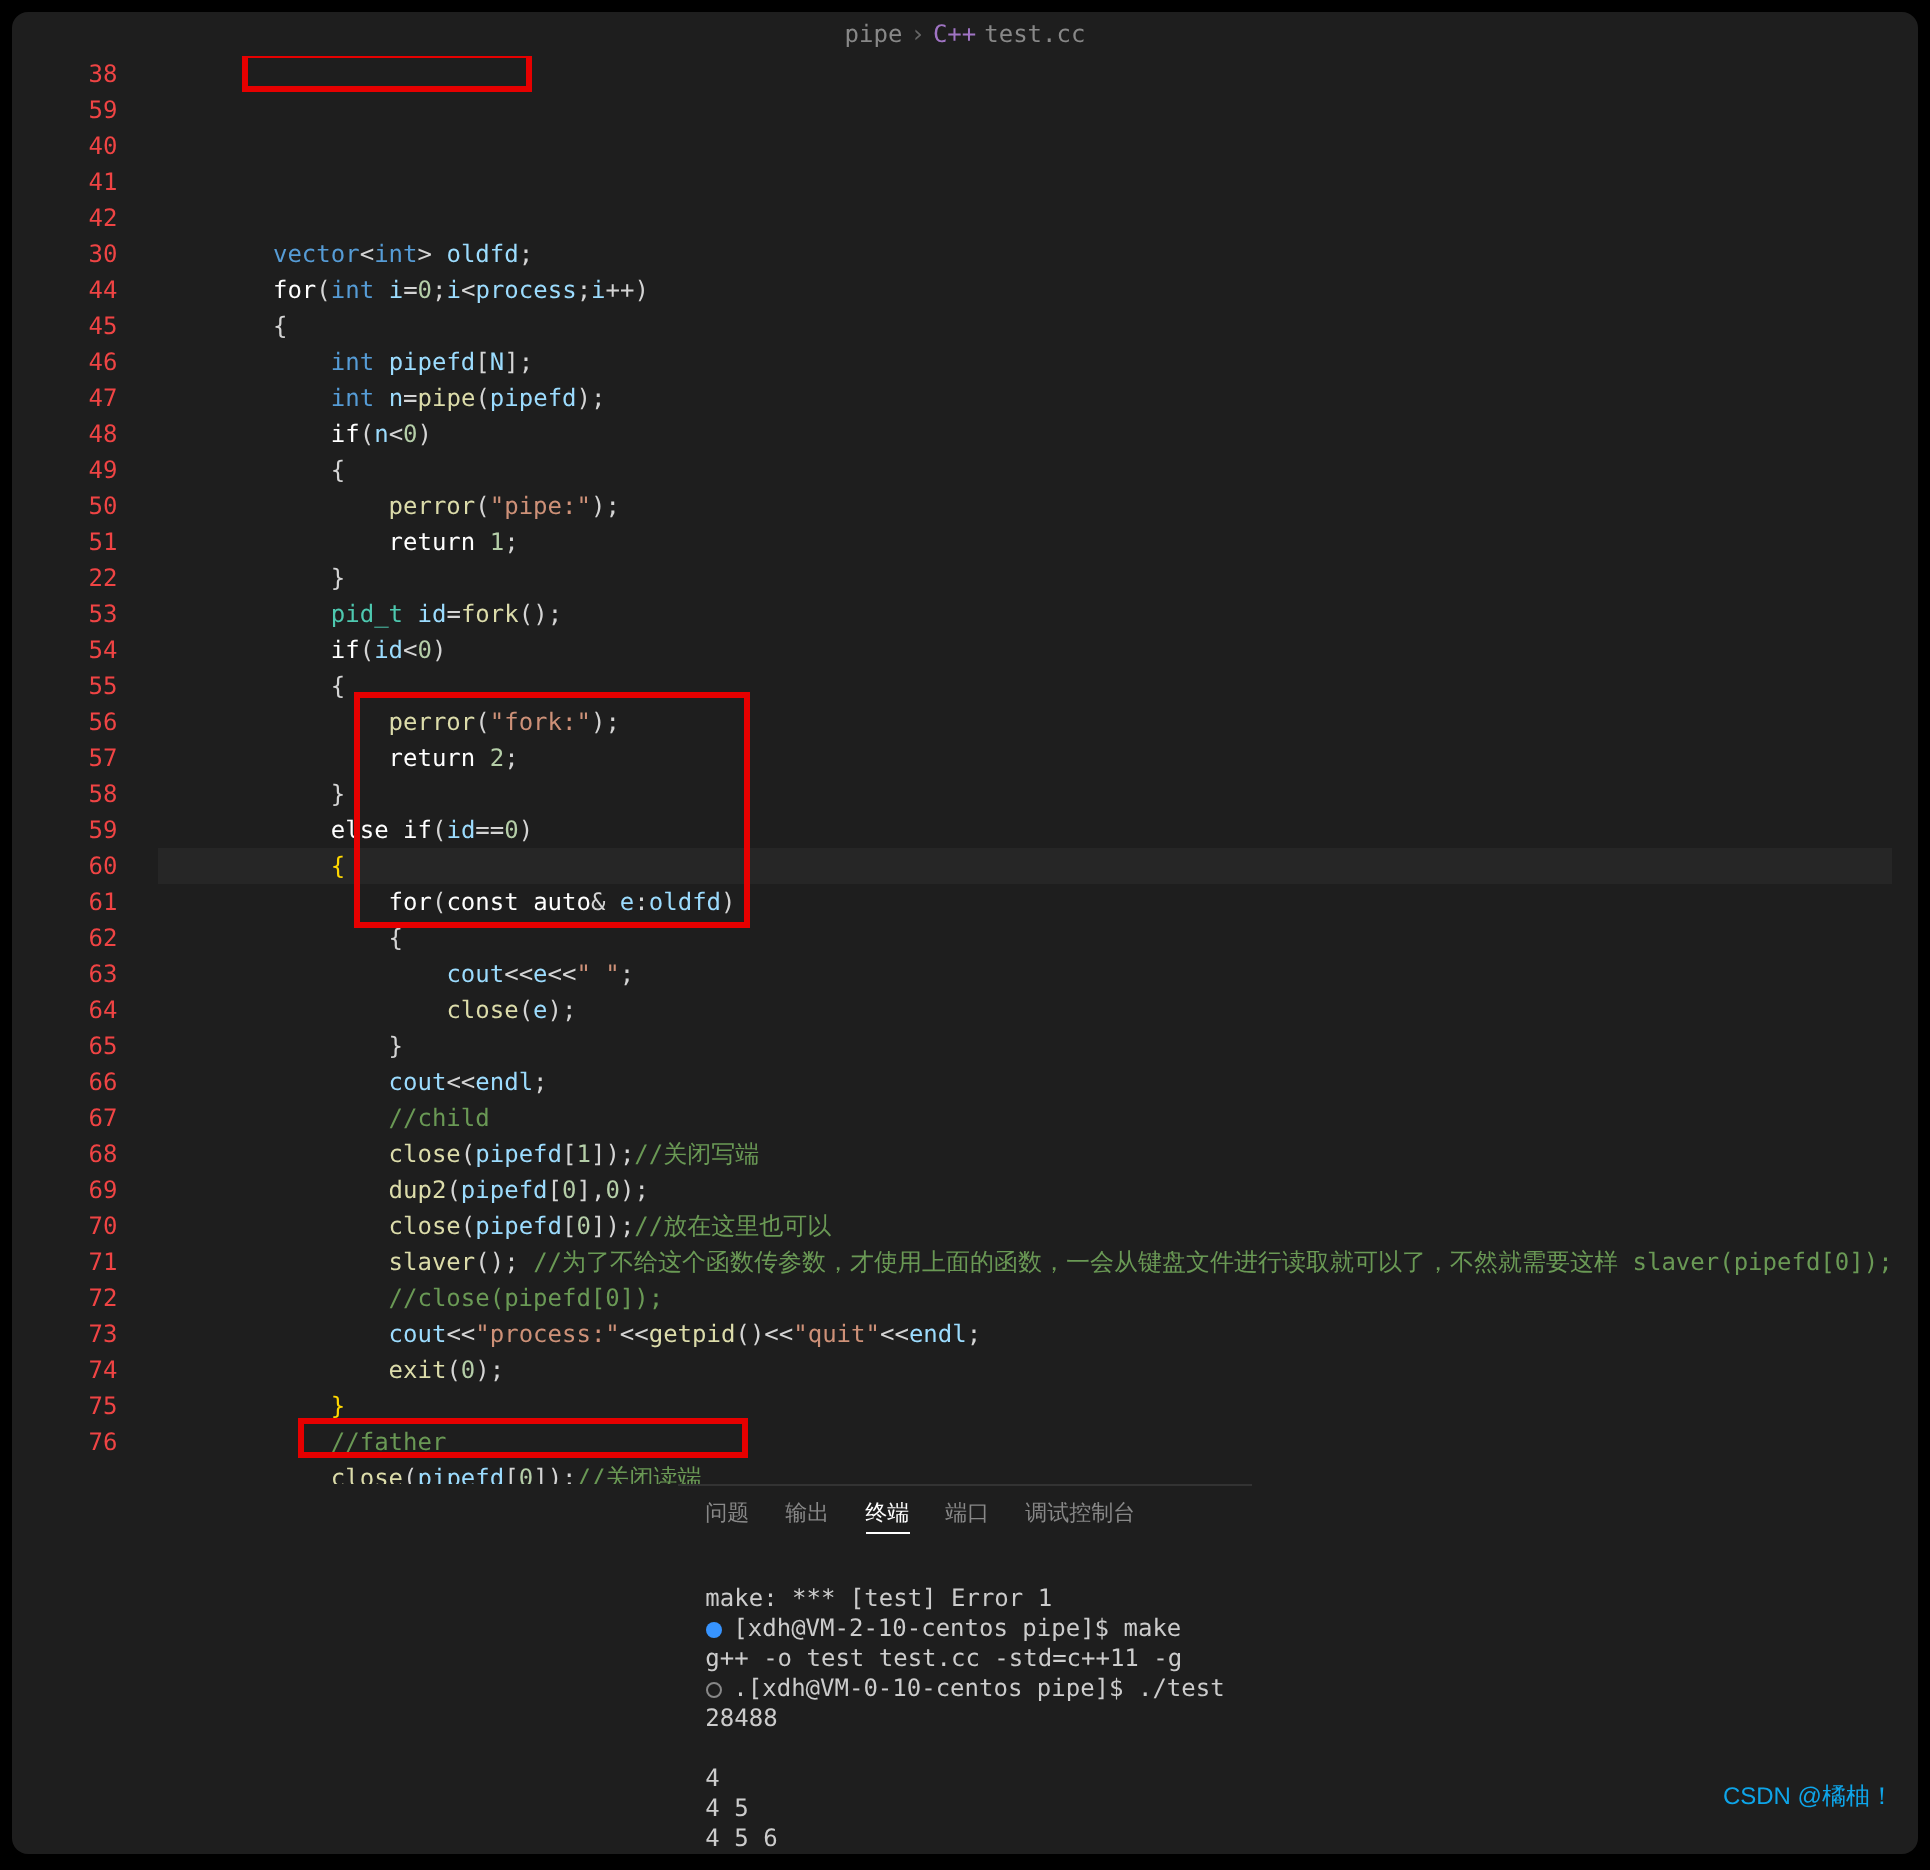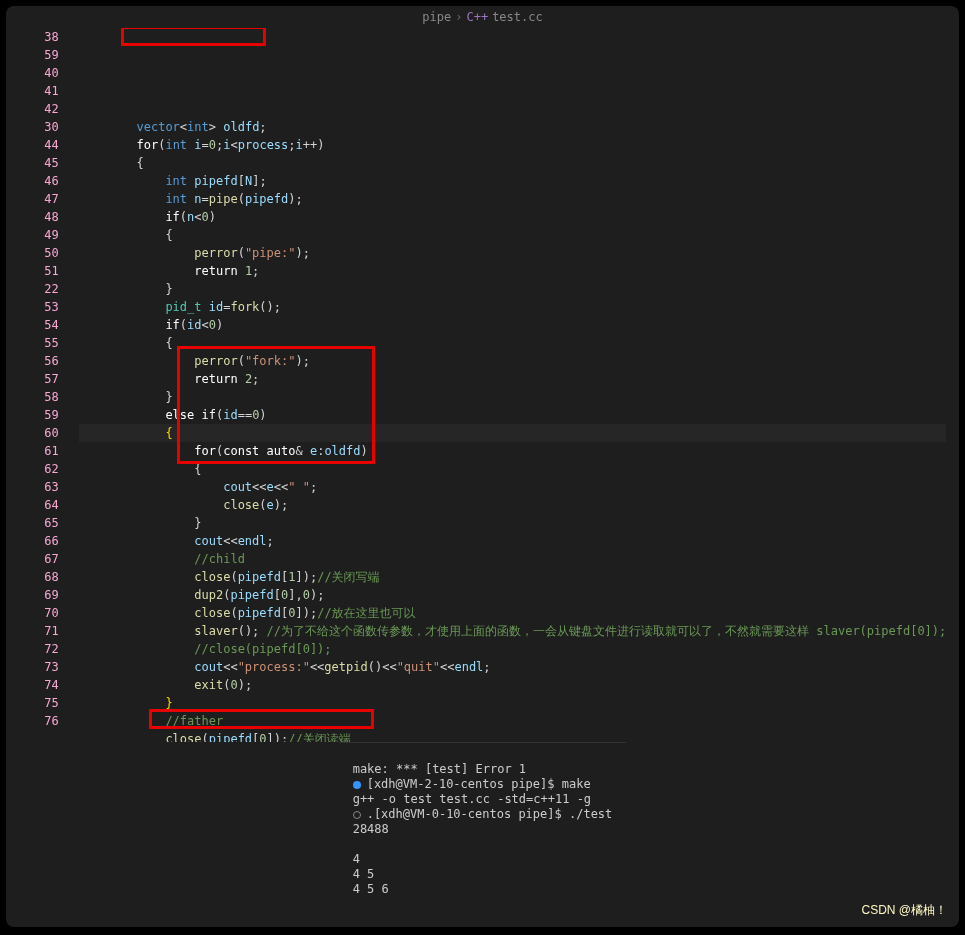--- a/index.html
+++ b/index.html
@@ -36,21 +36,21 @@
   .editor {
     flex: 1;
     display: flex;
     overflow: hidden;
     position: relative;
   }
   .gutter {
     width: 60px;
     text-align: right;
     padding-right: 20px;
-    color: #f9a8d4;
+    color: #ef4444;
     user-select: none;
     line-height: 18px;
     font-size: 12px;
   }
   .gutter .ln { height: 18px; }
   .code {
     flex: 1;
     line-height: 18px;
     white-space: pre;
     position: relative;
@@ -98,23 +98,23 @@
     padding: 4px 14px;
     color: #ccc;
     font-size: 12px;
     line-height: 15px;
     white-space: pre;
   }
   .dot-blue { display:inline-block; width:8px; height:8px; border-radius:50%; background:#3794ff; margin-right:6px; vertical-align:middle;}
   .dot-open { display:inline-block; width:8px; height:8px; border-radius:50%; border:1px solid #888; margin-right:6px; vertical-align:middle;}
   .watermark {
     position: absolute;
-    bottom: 16px;
+    bottom: 28px;
     right: 18px;
-    color: #fef9c3;
+    color: #0ea5e9;
     font-size: 12px;
     font-family: sans-serif;
   }
 </style>
 </head>
 <body>
 
 <div class="container">
   <div class="breadcrumb">
     <span>pipe</span>
@@ -166,20 +166,27 @@
         <div class="ln">76</div>
       </div>
     <div class="code" id="code">
       <div class="redbox" style="top:-2px; left:42px; width:145px; height:20px;"></div>
       <div class="redbox" style="top:318px; left:98px; width:198px; height:118px;"></div>
       <div class="redbox" style="top:681px; left:70px; width:225px; height:20px;"></div>
     <div class="line">        <span class="kw2">vector</span><span class="op">&lt;</span><span class="kw2">int</span><span class="op">&gt;</span><span class="op"> </span><span class="var">oldfd</span><span class="pun">;</span></div><div class="line">        <span class="kw">for</span><span class="pun">(</span><span class="kw2">int</span><span class="op"> </span><span class="var">i</span><span class="op">=</span><span class="num">0</span><span class="pun">;</span><span class="var">i</span><span class="op">&lt;</span><span class="var">process</span><span class="pun">;</span><span class="var">i</span><span class="op">++</span><span class="pun">)</span></div><div class="line">        <span class="pun">{</span></div><div class="line">            <span class="kw2">int</span><span class="op"> </span><span class="var">pipefd</span><span class="pun">[</span><span class="var">N</span><span class="pun">]</span><span class="pun">;</span></div><div class="line">            <span class="kw2">int</span><span class="op"> </span><span class="var">n</span><span class="op">=</span><span class="fn">pipe</span><span class="pun">(</span><span class="var">pipefd</span><span class="pun">)</span><span class="pun">;</span></div><div class="line">            <span class="kw">if</span><span class="pun">(</span><span class="var">n</span><span class="op">&lt;</span><span class="num">0</span><span class="pun">)</span></div><div class="line">            <span class="pun">{</span></div><div class="line">                <span class="fn">perror</span><span class="pun">(</span><span class="str">"pipe:"</span><span class="pun">)</span><span class="pun">;</span></div><div class="line">                <span class="kw">return</span><span class="op"> </span><span class="num">1</span><span class="pun">;</span></div><div class="line">            <span class="pun">}</span></div><div class="line">            <span class="type">pid_t</span><span class="op"> </span><span class="var">id</span><span class="op">=</span><span class="fn">fork</span><span class="pun">(</span><span class="pun">)</span><span class="pun">;</span></div><div class="line">            <span class="kw">if</span><span class="pun">(</span><span class="var">id</span><span class="op">&lt;</span><span class="num">0</span><span class="pun">)</span></div><div class="line">            <span class="pun">{</span></div><div class="line">                <span class="fn">perror</span><span class="pun">(</span><span class="str">"fork:"</span><span class="pun">)</span><span class="pun">;</span></div><div class="line">                <span class="kw">return</span><span class="op"> </span><span class="num">2</span><span class="pun">;</span></div><div class="line">            <span class="pun">}</span></div><div class="line">            <span class="kw">else</span><span class="op"> </span><span class="kw">if</span><span class="pun">(</span><span class="var">id</span><span class="op">==</span><span class="num">0</span><span class="pun">)</span></div><div class="line highlight-line">            <span class="brace">{</span></div><div class="line">                <span class="kw">for</span><span class="pun">(</span><span class="kw">const</span><span class="op"> </span><span class="kw">auto</span><span class="op">&amp; </span><span class="var">e</span><span class="op">:</span><span class="var">oldfd</span><span class="pun">)</span></div><div class="line">                <span class="pun">{</span></div><div class="line">                    <span class="var">cout</span><span class="op">&lt;&lt;</span><span class="var">e</span><span class="op">&lt;&lt;</span><span class="str">" "</span><span class="pun">;</span></div><div class="line">                    <span class="fn">close</span><span class="pun">(</span><span class="var">e</span><span class="pun">)</span><span class="pun">;</span></div><div class="line">                <span class="pun">}</span></div><div class="line">                <span class="var">cout</span><span class="op">&lt;&lt;</span><span class="var">endl</span><span class="pun">;</span></div><div class="line">                <span class="cmt">//child</span></div><div class="line">                <span class="fn">close</span><span class="pun">(</span><span class="var">pipefd</span><span class="pun">[</span><span class="num">1</span><span class="pun">]</span><span class="pun">)</span><span class="pun">;</span><span class="cmt">//关闭写端</span></div><div class="line">                <span class="fn">dup2</span><span class="pun">(</span><span class="var">pipefd</span><span class="pun">[</span><span class="num">0</span><span class="pun">]</span><span class="pun">,</span><span class="num">0</span><span class="pun">)</span><span class="pun">;</span></div><div class="line">                <span class="fn">close</span><span class="pun">(</span><span class="var">pipefd</span><span class="pun">[</span><span class="num">0</span><span class="pun">]</span><span class="pun">)</span><span class="pun">;</span><span class="cmt">//放在这里也可以</span></div><div class="line">                <span class="fn">slaver</span><span class="pun">(</span><span class="pun">)</span><span class="pun">;</span><span class="op"> </span><span class="cmt">//为了不给这个函数传参数，才使用上面的函数，一会从键盘文件进行读取就可以了，不然就需要这样 slaver(pipefd[0]);</span></div><div class="line">                <span class="cmt">//close(pipefd[0]);</span></div><div class="line">                <span class="var">cout</span><span class="op">&lt;&lt;</span><span class="str">"process:"</span><span class="op">&lt;&lt;</span><span class="fn">getpid</span><span class="pun">(</span><span class="pun">)</span><span class="op">&lt;&lt;</span><span class="str">"quit"</span><span class="op">&lt;&lt;</span><span class="var">endl</span><span class="pun">;</span></div><div class="line">                <span class="fn">exit</span><span class="pun">(</span><span class="num">0</span><span class="pun">)</span><span class="pun">;</span></div><div class="line">            <span class="brace">}</span></div><div class="line">            <span class="cmt">//father</span></div><div class="line">            <span class="fn">close</span><span class="pun">(</span><span class="var">pipefd</span><span class="pun">[</span><span class="num">0</span><span class="pun">]</span><span class="pun">)</span><span class="pun">;</span><span class="cmt">//关闭读端</span></div></div>
   </div>
 
   <div class="panel">
+    <div class="tabs">
+      <span class="tab">问题</span>
+      <span class="tab">输出</span>
+      <span class="tab active">终端</span>
+      <span class="tab">端口</span>
+      <span class="tab">调试控制台</span>
+    </div>
     <div class="terminal">
 <span>make: *** [test] Error 1</span>
 <span class="dot-blue"></span><span>[xdh@VM-2-10-centos pipe]$ </span><span>make</span>
 <span>g++ -o test test.cc -std=c++11 -g</span>
 <span class="dot-open"></span><span>.[xdh@VM-0-10-centos pipe]$ </span><span>./test</span>
 <span>28488</span>
 <span></span>
 <span>4</span>
 <span>4 5</span>
 <span>4 5 6</span>

